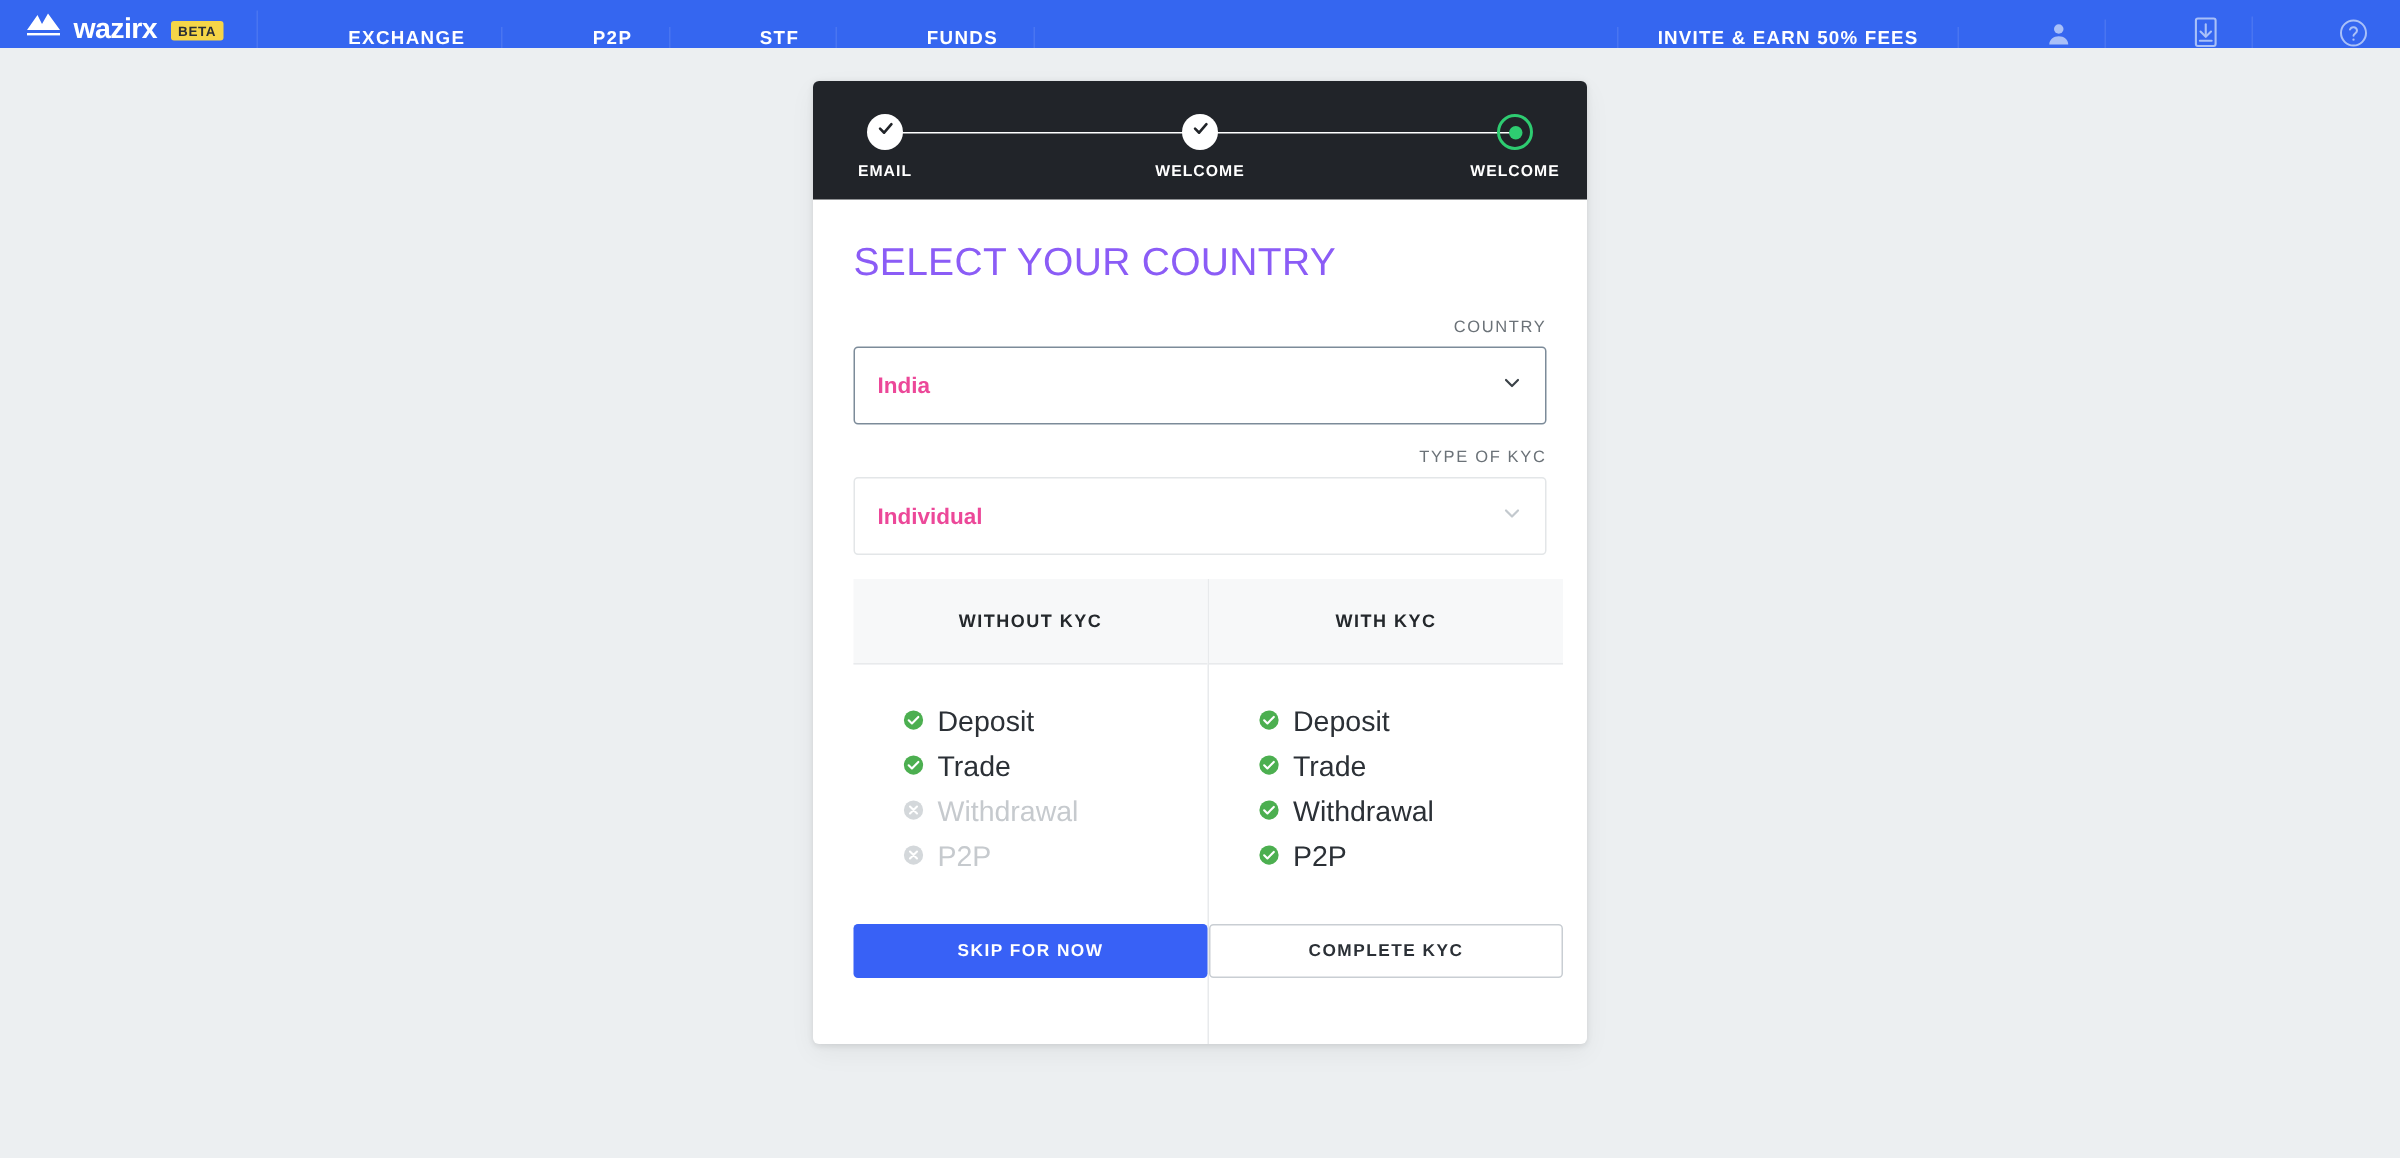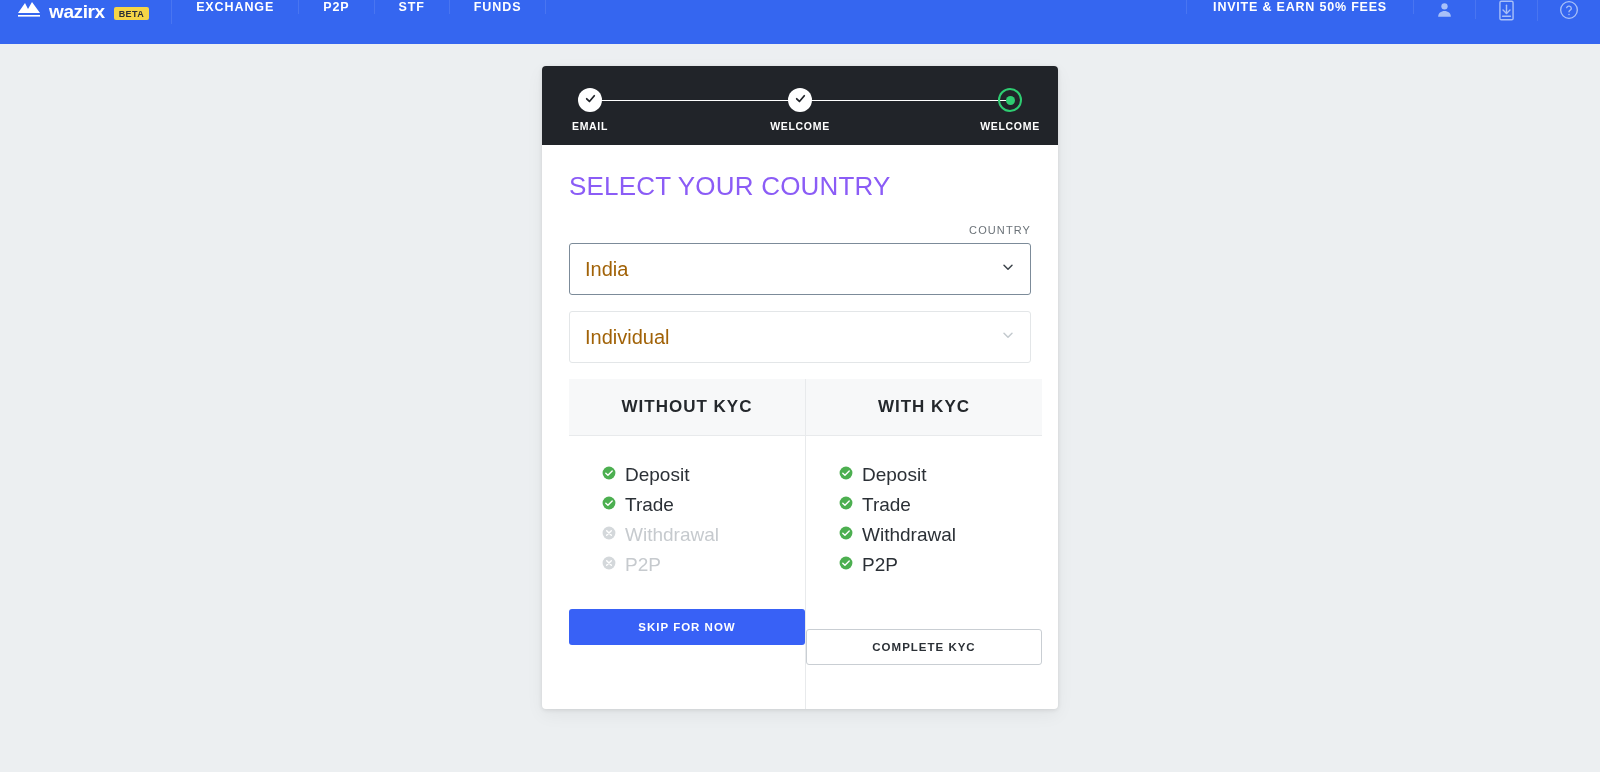--- a/index.html
+++ b/index.html
@@ -11,25 +11,26 @@
   }
 
   body {
     background: #eceff1;
     font-family: "Liberation Sans", sans-serif;
     -webkit-font-smoothing: antialiased;
   }
 
   
   .navbar {
-    height: 44px;
+    height: 32px;
     background: #3566f0;
     display: flex;
-    align-items: flex-start;
+    align-items: flex-end;
     width: 100%;
+    gap: 36px;
   }
 
   .nav-brand {
     display: flex;
     align-items: center;
     padding: 0 22px 0 16px;
     border-right: 1px solid rgba(255,255,255,0.10);
     gap: 7px;
   }
 
@@ -204,22 +205,23 @@
     justify-content: space-between;
     padding: 0 14px 0 15px;
     cursor: pointer;
     background: #ffffff;
   }
 
   .select.focused { border: 1.5px solid #7c8b99; }
   .select.plain   { border: 1px solid #e3e6e8; }
 
   .select-value {
-    font-size: 20px;
-    color: #a16207;
+    font-size: 15px;
+    color: #ec4899;
+    font-weight: bold;
   }
 
   .chev-dark  { stroke: #3b4248; }
   .chev-light { stroke: #c3c9ce; }
 
   
   .compare {
     margin-top: 16px;
     display: flex;
     position: relative;
@@ -233,21 +235,21 @@
 
   .compare-col.left { border-right: 1px solid #e8eaec; }
 
   .compare-head {
     height: 57px;
     background: #f7f8f9;
     border-bottom: 1px solid #e8eaec;
     display: flex;
     align-items: center;
     justify-content: center;
-    font-size: 17px;
+    font-size: 12px;
     font-weight: bold;
     letter-spacing: 1px;
     color: #24282c;
   }
 
   .feature-list { padding: 24px 0 0 33px; }
 
   .feature {
     display: flex;
     align-items: center;
@@ -286,21 +288,20 @@
 
   .btn-primary {
     background: #3861f6;
     color: #ffffff;
   }
 
   .btn-outline {
     background: #ffffff;
     color: #2b3036;
     border: 1px solid #c9ced3;
-    margin-top: 20px;
   }
 </style>
 </head>
 <body>
 
 <div class="navbar">
 
   <div class="nav-brand">
     <span class="brand-mark">
       <svg width="26" height="20" viewBox="0 0 26 20">
@@ -404,20 +405,21 @@
           <span class="select-value">India</span>
           <span>
             <svg width="16" height="16" viewBox="0 0 24 24" fill="none" class="chev-dark" stroke-width="2.2" stroke-linecap="round" stroke-linejoin="round">
               <path d="M6 9.5 L12 15.5 L18 9.5"></path>
             </svg>
           </span>
         </div>
       </div>
 
       <div class="field">
+        <div class="field-label">TYPE OF KYC</div>
         <div class="select plain">
           <span class="select-value">Individual</span>
           <span>
             <svg width="16" height="16" viewBox="0 0 24 24" fill="none" class="chev-light" stroke-width="2.2" stroke-linecap="round" stroke-linejoin="round">
               <path d="M6 9.5 L12 15.5 L18 9.5"></path>
             </svg>
           </span>
         </div>
       </div>
 

